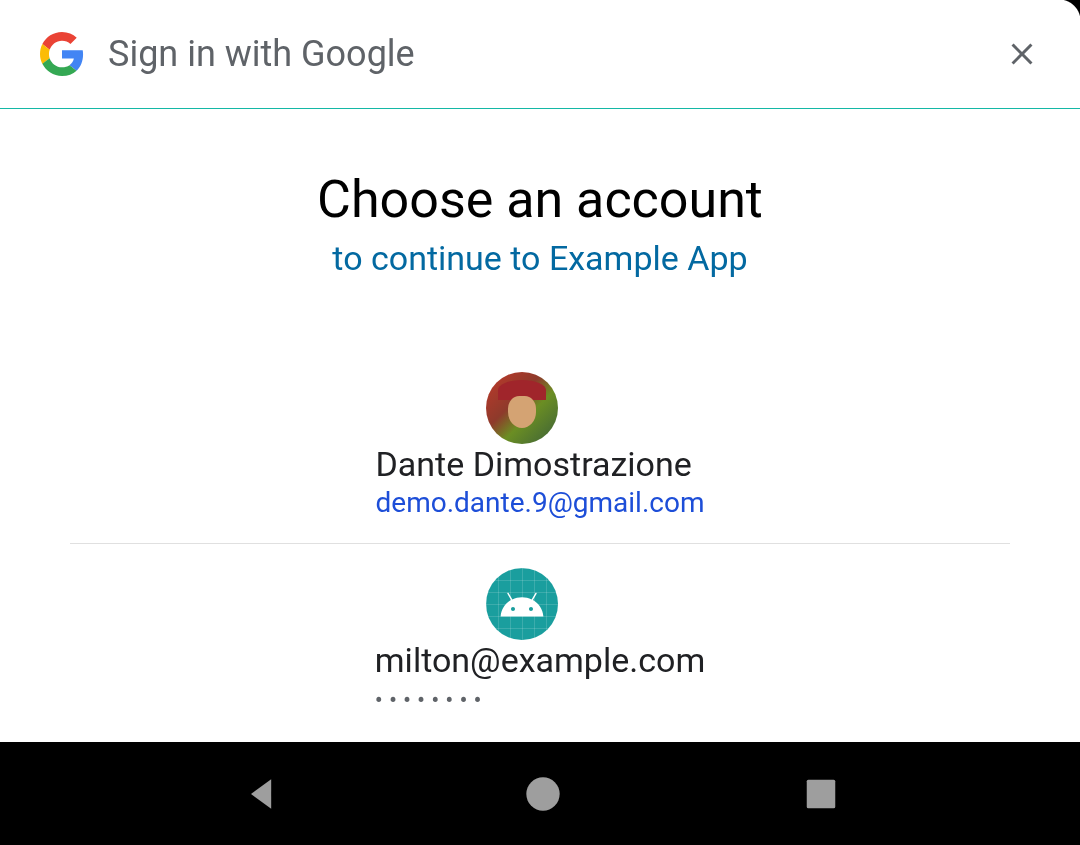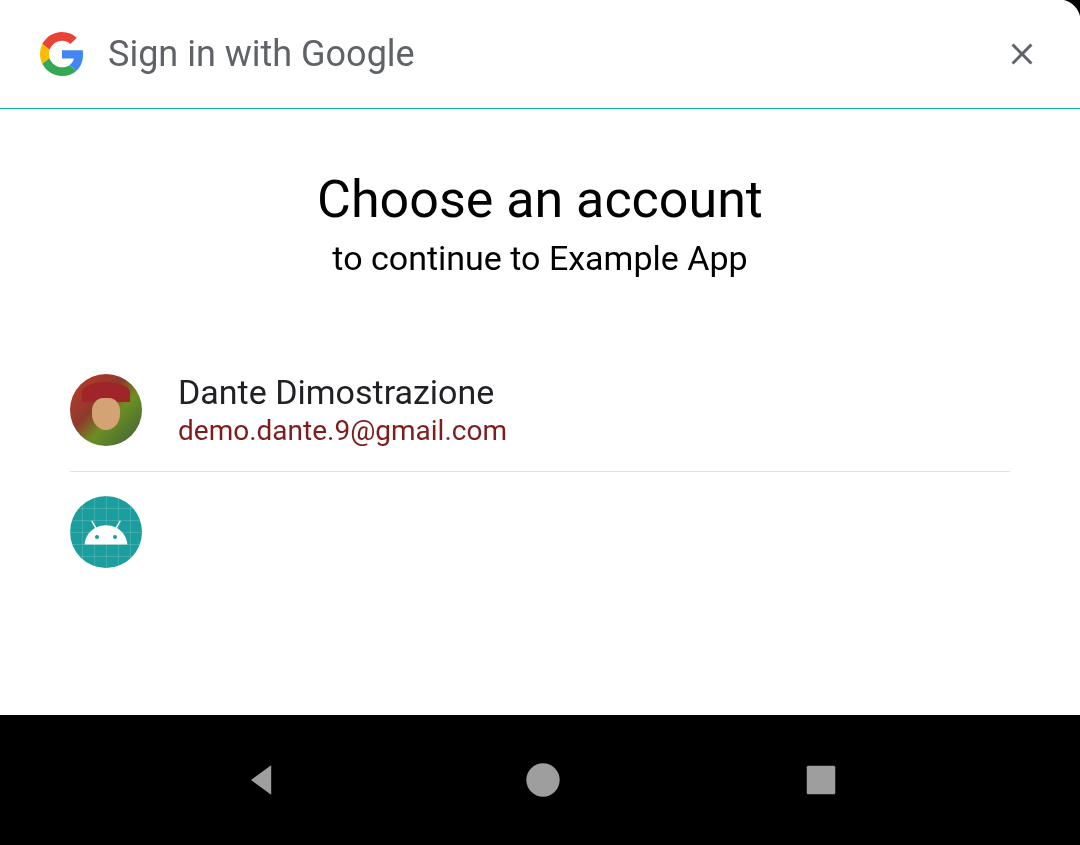--- a/index.html
+++ b/index.html
@@ -46,32 +46,33 @@
       text-align: center;
     }
     .main-title {
       font-size: 52px;
       color: #000000;
       font-weight: 400;
       margin-bottom: 8px;
     }
     .subtitle {
       font-size: 34px;
-      color: #000000;
+      color: #0369a1;
       font-weight: 400;
       margin-bottom: 70px;
     }
     .accounts {
       text-align: left;
     }
     .account-row {
       display: flex;
       align-items: center;
       padding: 24px 0;
       cursor: pointer;
+      flex-direction: column;
     }
     .account-row + .account-row {
       border-top: 1px solid #e0e0e0;
     }
     .avatar {
       width: 72px;
       height: 72px;
       border-radius: 50%;
       margin-right: 36px;
       flex-shrink: 0;
@@ -120,21 +121,21 @@
       flex-direction: column;
     }
     .account-name {
       font-size: 34px;
       color: #202124;
       font-weight: 400;
       margin-bottom: 2px;
     }
     .account-email {
       font-size: 28px;
-      color: #7f1d1d;
+      color: #1d4ed8;
       font-weight: 400;
     }
     .account-dots {
       font-size: 24px;
       color: #5f6368;
       letter-spacing: 6px;
       line-height: 1.5;
     }
     .nav-bar {
       height: 130px;
@@ -208,20 +209,24 @@
         <div class="account-name">Dante Dimostrazione</div>
         <div class="account-email">demo.dante.9@gmail.com</div>
       </div>
     </div>
     <div class="account-row">
       <div class="avatar avatar-android">
         <svg class="android-svg" viewBox="0 0 24 16">
           <path fill="#fff" d="M17.5 2l1.8-3.1c.1-.2 0-.4-.1-.5-.2-.1-.4 0-.5.1L16.8 1.7C15.4 1 13.7.6 12 .6s-3.4.4-4.8 1.1L5.3-1.5c-.1-.2-.3-.2-.5-.1-.2.1-.2.3-.1.5L6.5 2C3.6 3.7 1.6 6.7 1.3 10.2h21.4C22.4 6.7 20.4 3.7 17.5 2zM7.5 7.5c-.6 0-1-.4-1-1s.4-1 1-1 1 .4 1 1-.4 1-1 1zm9 0c-.6 0-1-.4-1-1s.4-1 1-1 1 .4 1 1-.4 1-1 1z" transform="translate(0,4)"></path>
         </svg>
       </div>
+      <div class="account-text">
+        <div class="account-name">milton@example.com</div>
+        <div class="account-dots">••••••••</div>
+      </div>
     </div>
   </div>
 </div>
 
 <div class="nav-bar">
   <div class="nav-btn">
     <svg width="44" height="44" viewBox="0 0 24 24">
       <path fill="#9e9e9e" d="M17 4 L17 20 L6 12 Z"></path>
     </svg>
   </div>

